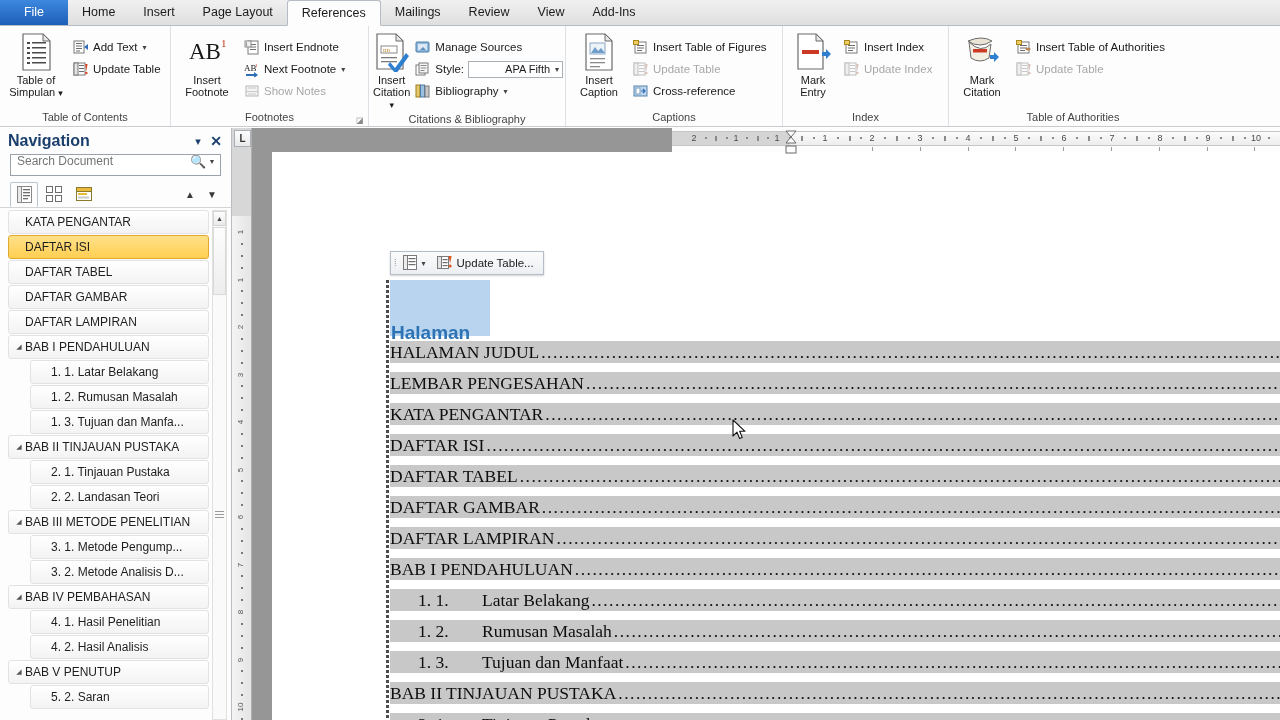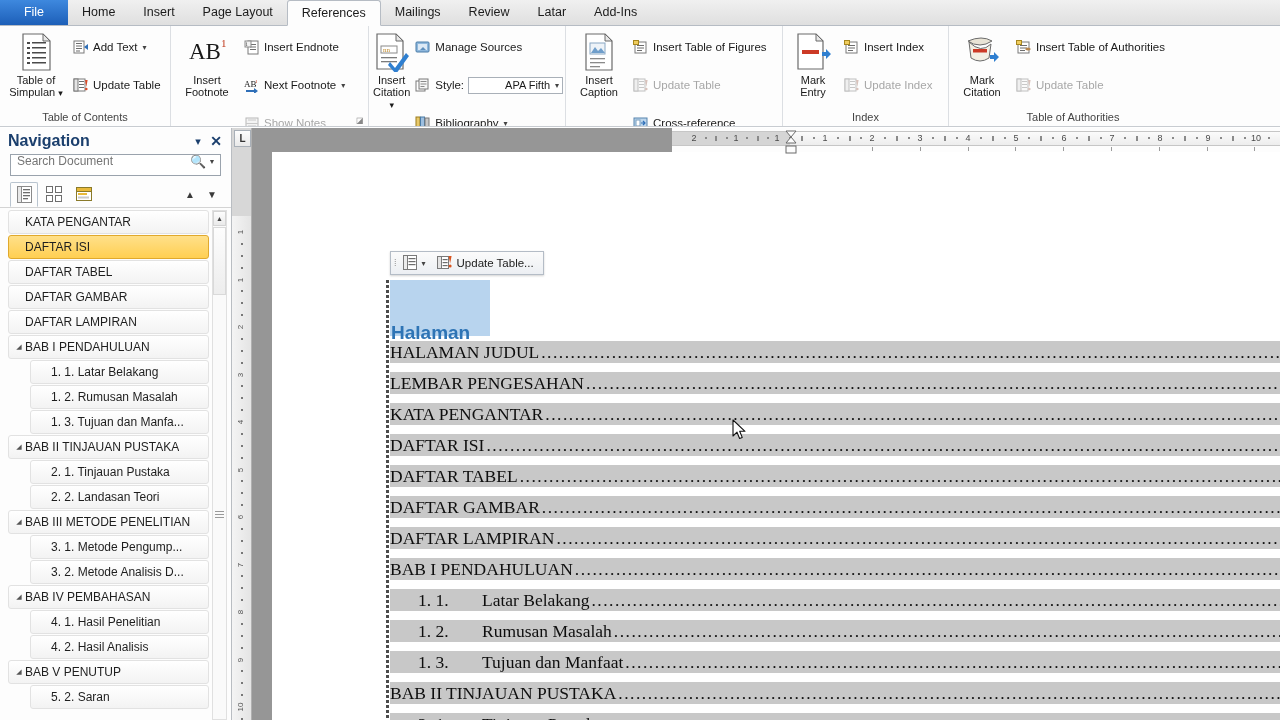--- a/index.html
+++ b/index.html
@@ -94,21 +94,21 @@
     text-align:center;
     font-size:11px;
     color:#1a1a1a;
     line-height:12px;
   }
   .bigbtn .bigicon { height:40px; display:flex; align-items:center; justify-content:center; }
   .bigbtn .blbl { margin-top:2px; }
   .bigbtn .blbl .carettxt { font-size:9px; }
 
   
-  .smallcol { display:flex; flex-direction:column; padding-top:2px;gap:16px; }
+  .smallcol { display:flex; flex-direction:column; padding-top:2px; }
   .smallbtn {
     height:22px;
     display:flex; align-items:center;
     padding:0 4px;
     font-size:11.5px;
     color:#1a1a1a;
     white-space:nowrap;
   }
   .smallbtn.dis { color:#a7a7a7; }
   .smallbtn .sicon { width:18px; height:16px; margin-right:3px; display:flex; align-items:center; justify-content:center; flex:none; }
@@ -388,21 +388,21 @@
 <div id="app">
 
   <div class="tabbar">
     <div class="tab file">File</div>
     <div class="tab">Home</div>
     <div class="tab">Insert</div>
     <div class="tab">Page Layout</div>
     <div class="tab active">References</div>
     <div class="tab">Mailings</div>
     <div class="tab">Review</div>
-    <div class="tab">Latar</div>
+    <div class="tab">View</div>
     <div class="tab">Add-Ins</div>
   </div>
 
   <div class="ribbon">
 
     <div class="rgroup" style="width:171px">
       <div class="rcontent">
         <div class="bigbtn">
           <div class="bigicon">
             <svg width="34" height="40" viewBox="0 0 34 40">

